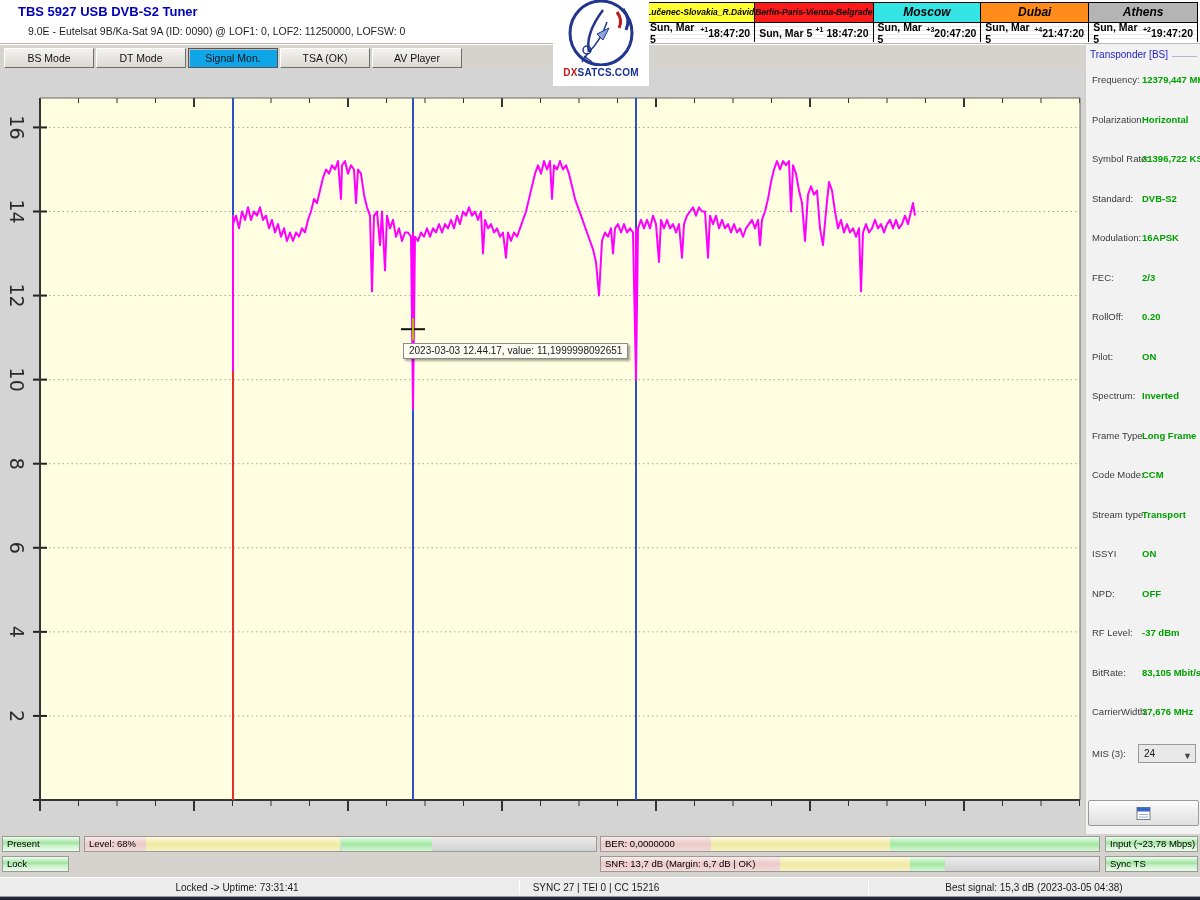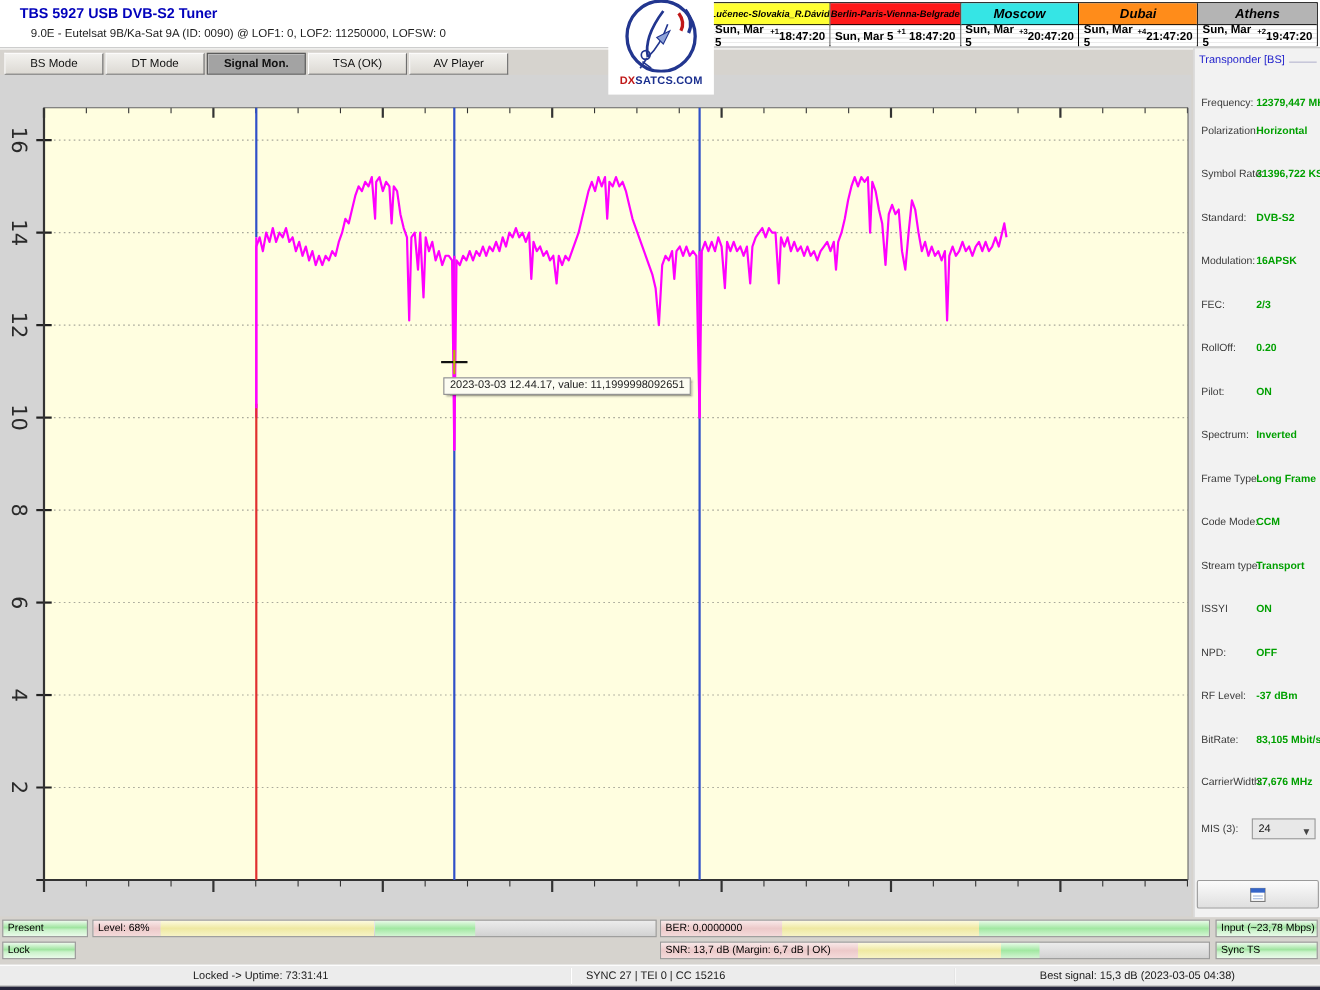--- a/index.html
+++ b/index.html
@@ -9,21 +9,21 @@
   
   .titlebar { position:absolute; left:0; top:0; width:1200px; height:44px; background:#ffffff; border-bottom:1px solid #b8b8b8; }
   .app-title { position:absolute; left:18px; top:4px; font-size:13px; font-weight:bold; color:#0000bb; }
   .app-subtitle { position:absolute; left:28px; top:25px; font-size:10.5px; color:#1d1d1d; }
 
   
   .tabstrip { position:absolute; left:0; top:44px; width:1085px; height:24px; background:#d6d3ce; border-top:1px solid #ffffff; }
   .tab { position:absolute; top:3px; height:20px; width:90px; background:linear-gradient(#f3f2ef,#dcd9d3); border:1px solid #888;
          border-top-color:#fff; border-left-color:#fff; border-right-color:#6e6e6e; border-bottom-color:#6e6e6e;
          font-size:10.5px; color:#111; text-align:center; line-height:18px; cursor:pointer; }
-  .tab.active { background:#a3a3a3; border:1px solid #555; box-shadow:inset 1px 1px 0 #bbb; font-weight:bold; }
+  .tab.active { background:#0ea5e9; border:1px solid #555; box-shadow:inset 1px 1px 0 #bbb; font-weight:normal; }
 
   
   .logo-box { position:absolute; left:553px; top:0px; width:96px; height:86px; background:#ffffff; z-index:5; text-align:center; }
   .logo-text { font-size:10px; font-weight:bold; color:#1a2f8f; letter-spacing:0.2px; margin-top:-3px; }
   .logo-text b { color:#c01818; }
 
   
   .clocks { position:absolute; left:645px; top:2px; width:553px; height:40px; display:grid; grid-template-columns:repeat(5,1fr); z-index:4; border:1px solid #000; }
   .clock { border-right:1px solid #000; display:flex; flex-direction:column; }
   .clock:last-child { border-right:none; }
@@ -245,21 +245,21 @@
         <line x1="401" y1="261.1976047904192" x2="425" y2="261.1976047904192" stroke="#111" stroke-width="2"></line>
         <line x1="413" y1="250.19760479041918" x2="413" y2="272.1976047904192" stroke="#b8b800" stroke-width="2"></line>
       </svg>
     <div class="tooltip" style="left: 403px; top: 275px;">2023-03-03 12.44.17, value: 11,1999998092651</div>
   </div>
 
   <div class="rpanel">
     <div class="group-top"></div>
     <div class="group-title">Transponder [BS]</div>
     <div id="fields">
-        <div class="field-row" style="top: 44px; text-align: right;">
+        <div class="field-row" style="top: 30px; text-align: right;">
           <span class="field-label">Frequency:</span>
           <span class="field-value">12379,447 MHz</span>
         </div>
         <div class="field-row" style="top: 69.5px;">
           <span class="field-label">Polarization:</span>
           <span class="field-value">Horizontal</span>
         </div>
         <div class="field-row" style="top: 109px;">
           <span class="field-label">Symbol Rate:</span>
           <span class="field-value">31396,722 KS/s</span>

